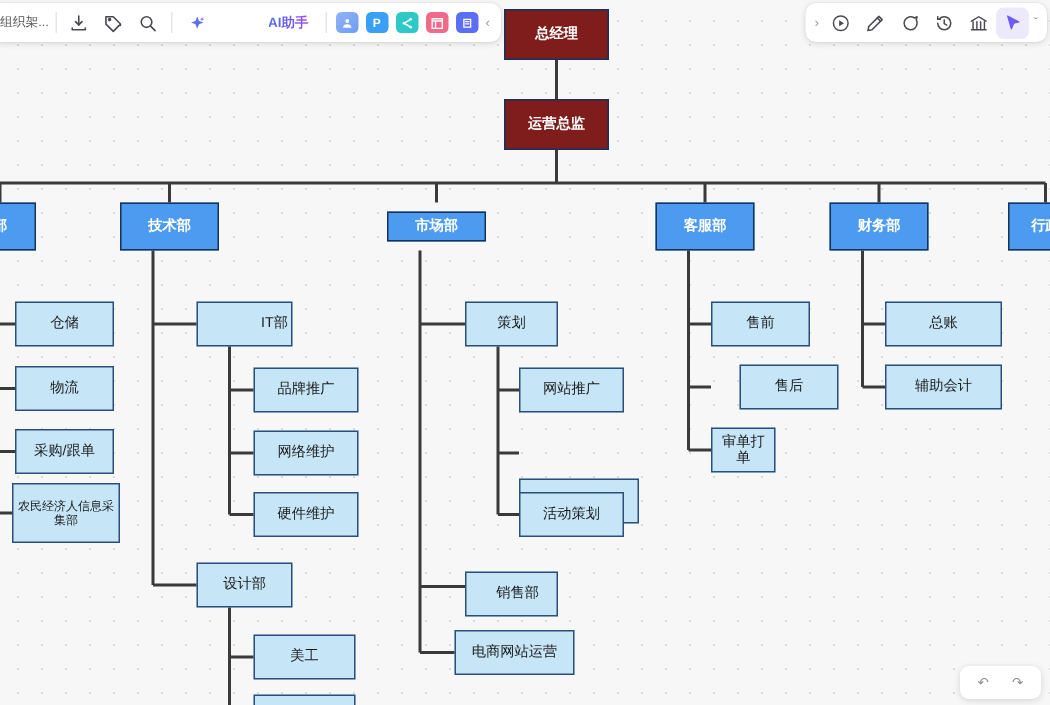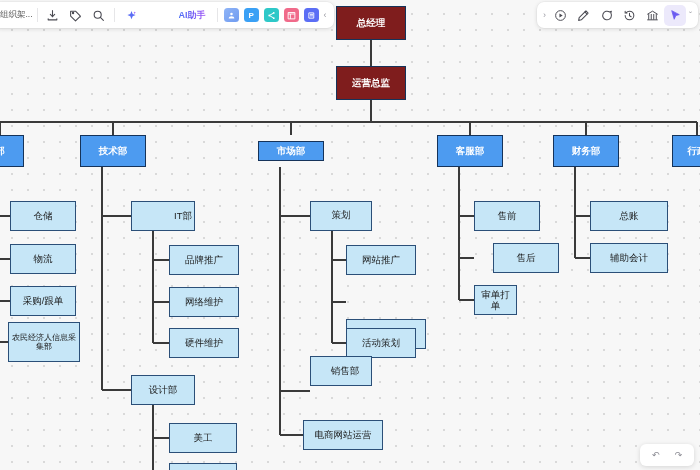--- a/index.html
+++ b/index.html
@@ -223,21 +223,21 @@
       </div>
       <div class="node lvl-sub" style="left: 346px; top: 245px; width: 70px; height: 30px;">
         <span>网站推广</span>
       </div>
       <div class="node lvl-sub" style="left: 346px; top: 287px; width: 80px; height: 30px; margin-top: 32px;">
         <span>品牌推广</span>
       </div>
       <div class="node lvl-sub" style="left: 346px; top: 328px; width: 70px; height: 30px;">
         <span>活动策划</span>
       </div>
-      <div class="node lvl-sub" style="left: 310px; top: 356px; width: 62px; height: 30px; padding-left: 10px;">
+      <div class="node lvl-sub" style="left: 310px; top: 381px; width: 62px; height: 30px; padding-left: 10px;">
         <span>销售部</span>
       </div>
       <div class="node lvl-sub" style="left: 303px; top: 420px; width: 80px; height: 30px;">
         <span>电商网站运营</span>
       </div>
       <div class="node lvl-sub" style="left: 474px; top: 201px; width: 66px; height: 30px;">
         <span>售前</span>
       </div>
       <div class="node lvl-sub" style="left: 474px; top: 243px; width: 66px; height: 30px; margin-left: 19px;">
         <span>售后</span>

